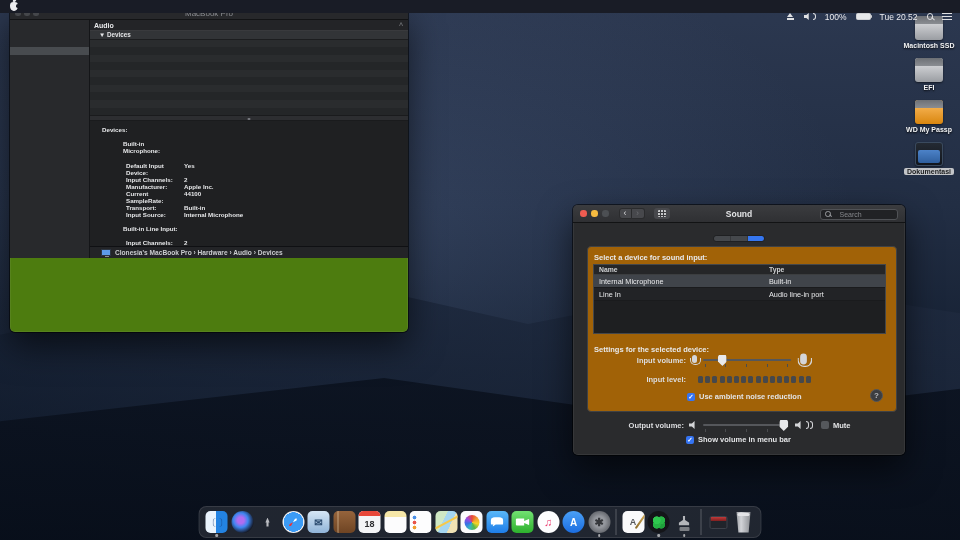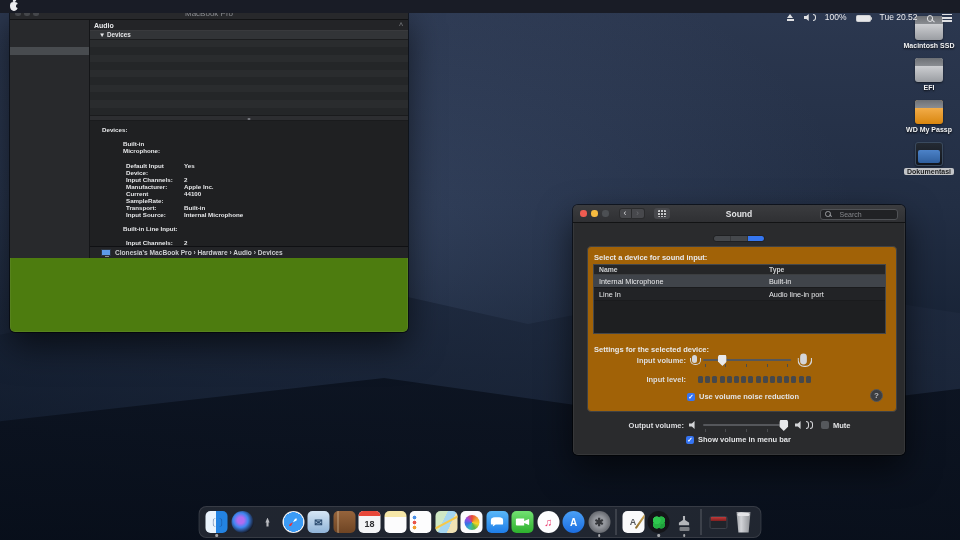--- a/index.html
+++ b/index.html
@@ -18,21 +18,21 @@
 
   
   .menubar { position:absolute; left:0; top:0; width:960px; height:13px; background:#191c26;
     display:flex; align-items:center; padding:0 8px; font-size:8.5px; color:#ececef; z-index:60; }
   .apple { width:8px; height:9px; background:#ececef; border-radius:45% 45% 48% 48% / 38% 38% 55% 55%; position:relative; margin:0 6px 0 2px; }
   .apple::before { content:""; position:absolute; top:-3px; left:3.4px; width:2.6px; height:3.2px; background:#ececef; border-radius:70% 0 70% 0; transform:rotate(18deg); }
   .apple::after { content:""; position:absolute; top:2.2px; right:-1.6px; width:3.6px; height:3.6px; background:#191c26; border-radius:50%; }
   .menus { display:flex; gap:13px; margin-left:6px; }
   .menus .mitem { white-space:nowrap; }
   .menus .mitem.bold { font-weight:700; }
-  .mb-status { margin-left:auto; display:flex; align-items:flex-end; gap:9px;margin-top:20px; }
+  .mb-status { margin-left:auto; display:flex; align-items:center; gap:9px;margin-top:20px; }
   .eject { width:9px; height:8px; position:relative; }
   .eject::before { content:""; position:absolute; left:1px; top:0; border-left:3.5px solid transparent; border-right:3.5px solid transparent; border-bottom:4px solid #dfe0e3; }
   .eject::after { content:""; position:absolute; left:1px; bottom:1px; width:7px; height:1.6px; background:#dfe0e3; }
   .spk { width:8px; height:8px; background:#dfe0e3; clip-path:polygon(0 32%,32% 32%,62% 5%,62% 95%,32% 68%,0 68%); }
   .wave { width:3px; height:7px; border:1px solid #dfe0e3; border-left:none; border-radius:0 7px 7px 0; margin-left:1px; }
   .batt-pct { font-size:8.5px; }
   .batt { width:15px; height:7px; border:1px solid #cfd0d3; border-radius:1.5px; background:#e6e7e9; position:relative; }
   .batt::after { content:""; position:absolute; right:-2.6px; top:1.4px; width:1.6px; height:3px; background:#cfd0d3; border-radius:0 1px 1px 0; }
   .mag { width:6.5px; height:6.5px; border:1.3px solid #dfe0e3; border-radius:50%; position:relative; }
   .mag::after { content:""; position:absolute; width:3.6px; height:1.3px; background:#dfe0e3; right:-3px; bottom:-0.6px; transform:rotate(42deg); }
@@ -449,21 +449,21 @@
           <span class="seg"></span>
           <span class="seg"></span>
           <span class="seg"></span>
           <span class="seg"></span>
           <span class="seg"></span>
         </span>
     </div>
 
     <div class="ctl-row" style="top:145px; left:99px;">
       <span class="cbx">✓</span>
-      <span class="cb-label">Use volume noise reduction</span>
+      <span class="cb-label">Use ambient noise reduction</span>
     </div>
 
     <div class="helpbtn">?</div>
   </div>
 
   <div class="ctl-row out-row">
     <span class="out-label">Output volume:</span>
     <span class="spk2"></span>
     <span class="slider" style="width:85px;">
       <span class="track"></span>

